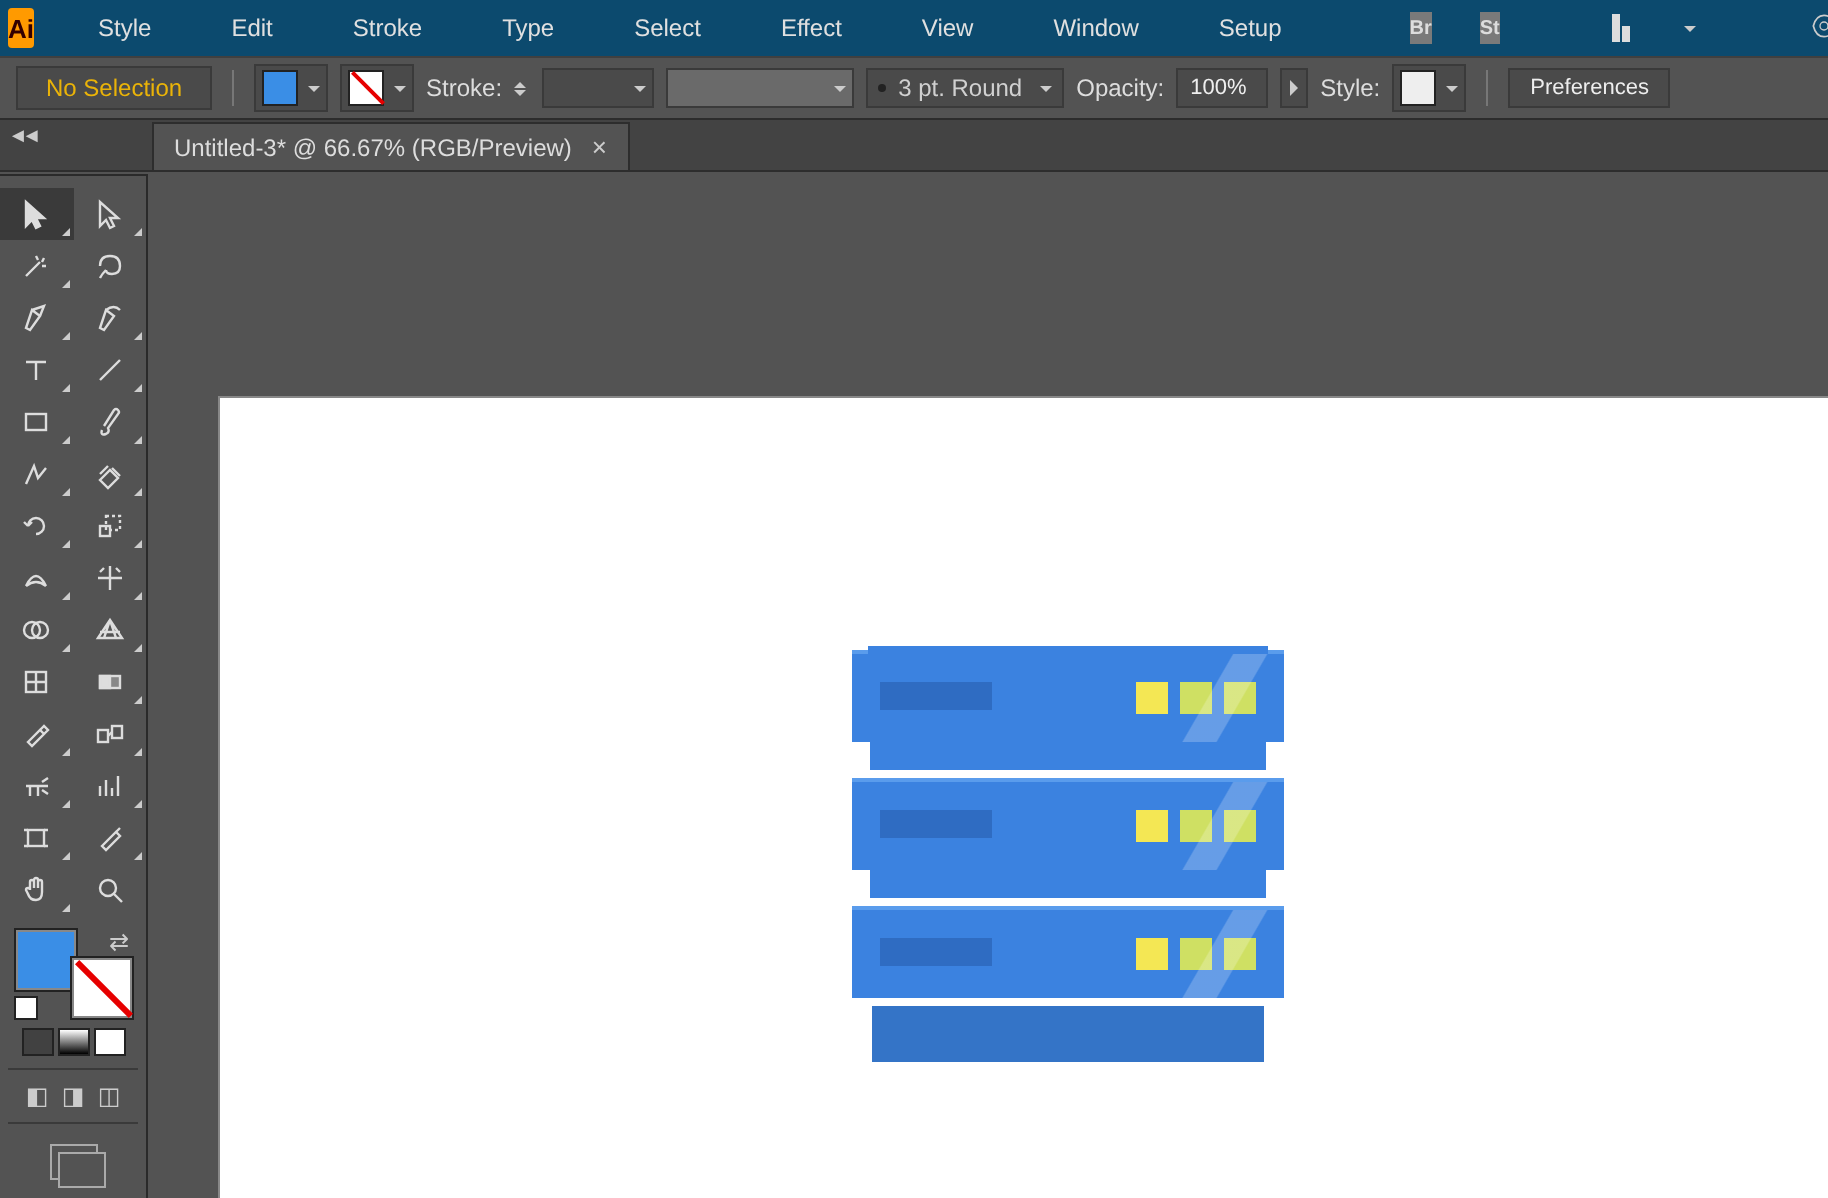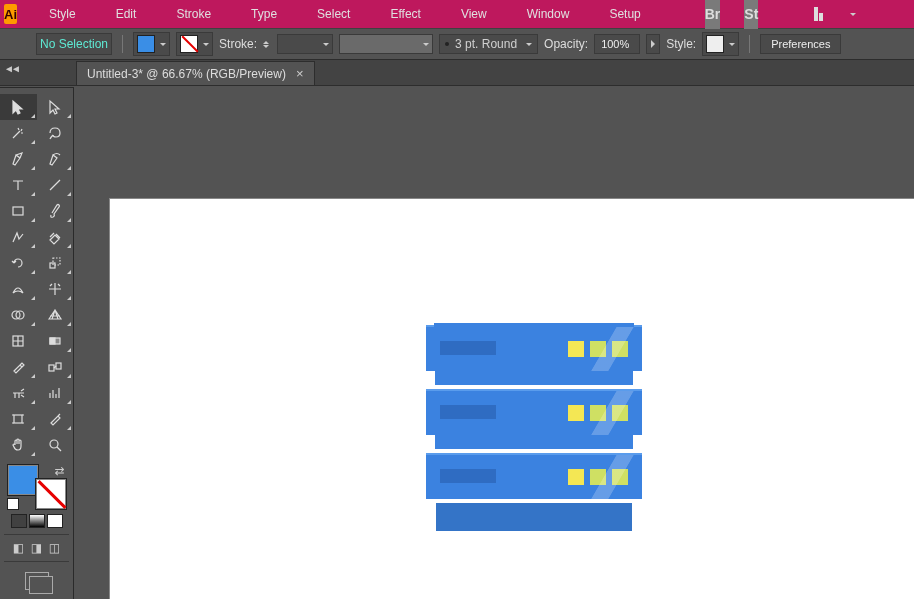--- a/index.html
+++ b/index.html
@@ -1,32 +1,32 @@
 <!DOCTYPE html>
 <html><head>
 <meta charset="utf-8">
 <style>
 * { box-sizing: border-box; margin: 0; padding: 0; font-family: "Segoe UI", Tahoma, sans-serif; }
 body { background: #535353; width: 914px; height: 599px; overflow: hidden; color: #d0d0d0; font-size: 12px; }
 
 
-.menubar { display: flex; align-items: center; height: 28px; background: #be185d; padding: 0 4px; gap: 24px; }
+.menubar { display: flex; align-items: center; height: 28px; background: #0c4a6e; padding: 0 4px; gap: 24px; }
 .ai-logo { width: 24px; height: 20px; background: #ff9a00; color: #330000; font-weight: bold; font-size: 13px; display: flex; align-items: center; justify-content: center; border-radius: 2px; }
 .menu-item { padding: 4px 8px; cursor: pointer; color: #e0e0e0; }
 .menu-sep { width: 1px; height: 18px; background: #777; margin: 0 4px; }
-.square-btn { width: 22px; height: 30px; background: #7a7a7a; color: #ddd; font-size: 14px; font-weight: bold; display: flex; align-items: center; justify-content: center; }
+.square-btn { width: 22px; height: 16px; background: #7a7a7a; color: #ddd; font-size: 10px; font-weight: bold; display: flex; align-items: center; justify-content: center; }
 .arrange-icon { display: flex; gap: 1px; align-items: flex-end; height: 14px; }
 .arrange-icon span { width: 4px; background: #ddd; }
 .arrange-icon span:nth-child(1){height:14px;} .arrange-icon span:nth-child(2){height:8px;}
 .dd-caret { width: 0; height: 0; border-left: 3px solid transparent; border-right: 3px solid transparent; border-top: 3px solid #ccc; margin-left: 3px; }
 .search-icon svg { width: 16px; height: 16px; }
 
 
 .optionsbar { display: flex; align-items: center; height: 32px; background: #535353; border-top: 1px solid #404040; border-bottom: 1px solid #2c2c2c; padding: 0 8px; gap: 6px; }
-.no-sel { background: #4a4a4a; border: 1px solid #3a3a3a; padding: 3px 3px; color: #5eead4; margin-left: 28px; }
+.no-sel { background: #4a4a4a; border: 1px solid #3a3a3a; padding: 3px 14px; color: #eab308; }
 .swatch { width: 18px; height: 18px; border: 1px solid #222; position: relative; }
 .swatch.fill { background: #3a8ee6; }
 .swatch.none { background: #fff; }
 .swatch.none::after { content:""; position:absolute; left:-2px; top:7px; width:22px; height:2px; background:#e60000; transform: rotate(45deg); }
 .dd { display:flex; align-items:center; gap:2px; border:1px solid #3a3a3a; background:#4a4a4a; padding:2px 3px; }
 .label { color:#ddd; }
 .stroke-box { display:flex; align-items:center; gap:4px;justify-content:center; }
 .chev { width:10px; display:flex; flex-direction:column; align-items:center; gap:1px; }
 .chev::before,.chev::after { content:""; width:0;height:0; border-left:3px solid transparent; border-right:3px solid transparent; }
 .chev::before{ border-bottom:3px solid #ccc;} .chev::after{ border-top:3px solid #ccc;}

